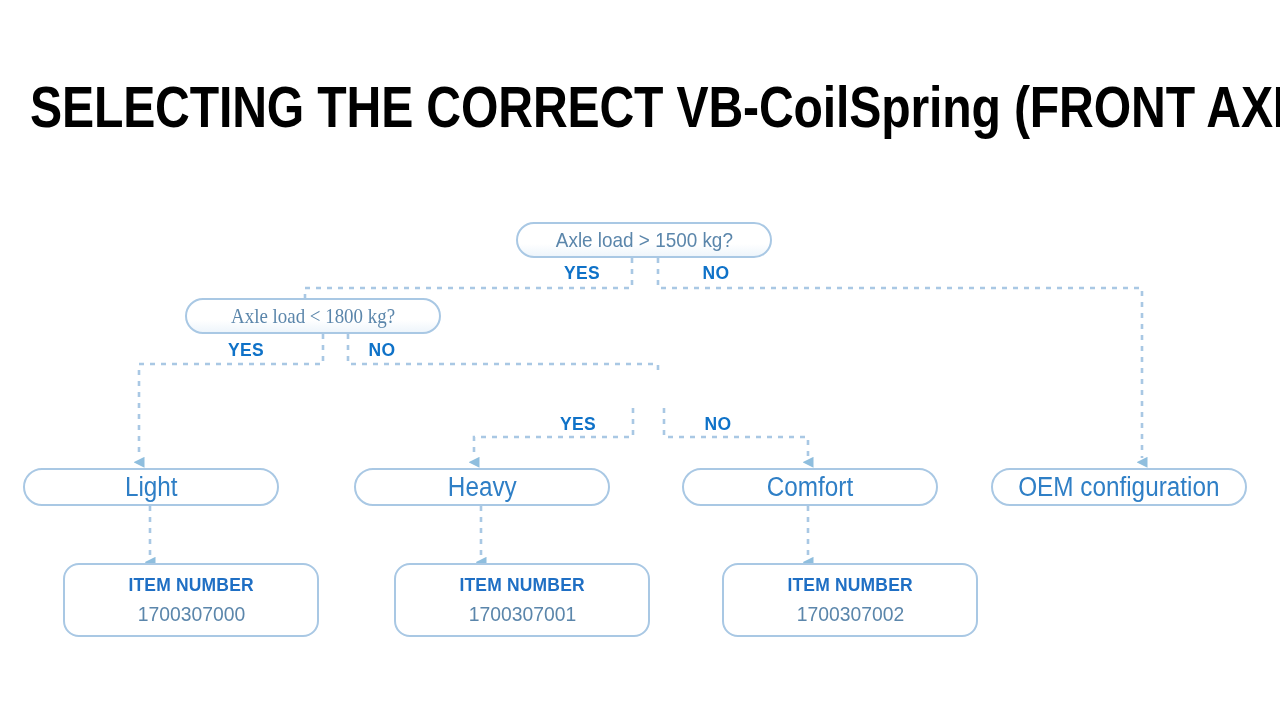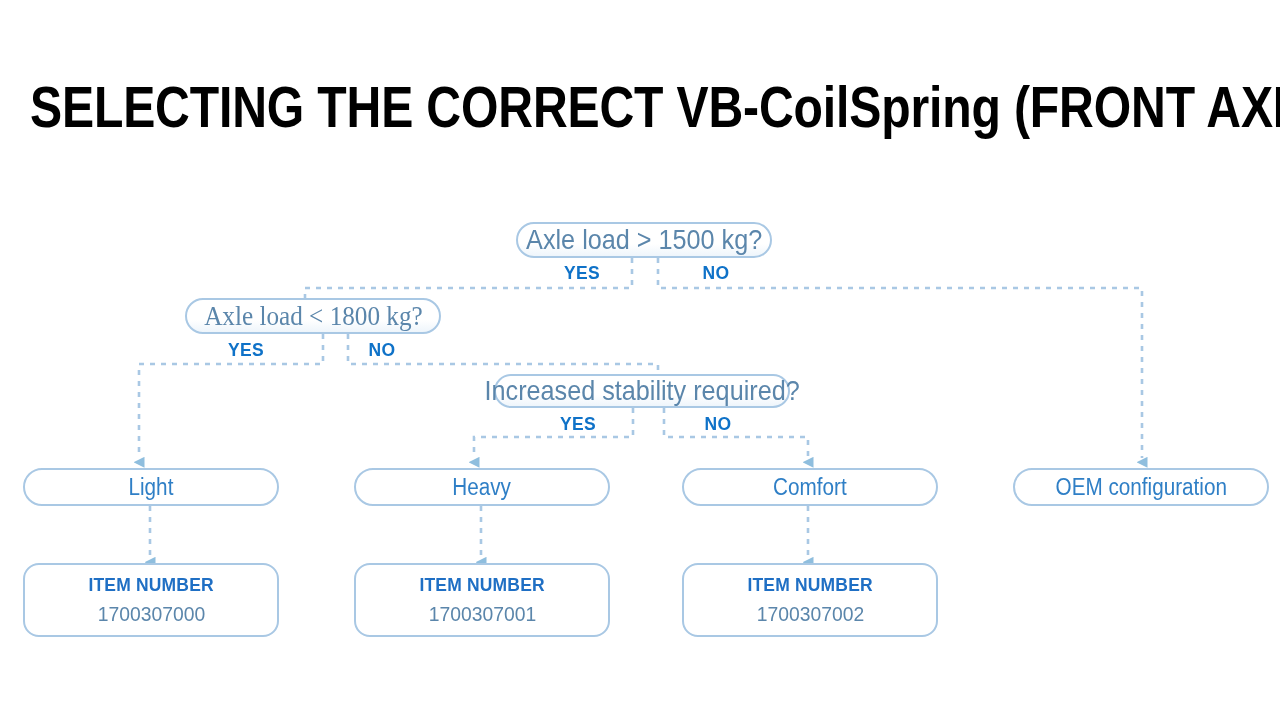--- a/index.html
+++ b/index.html
@@ -59,41 +59,42 @@
     align-items: center;
     justify-content: center;
     border: 2px solid #a9c8e4;
     background: #ffffff;
     color: #2f7fc6;
     text-align: center;
     white-space: nowrap;
   }
   .node.decision {
     border-radius: 26px;
-    font-size: 28px;
+    font-size: 21px;
     background: linear-gradient(to bottom, #ffffff 0%, #ffffff 62%, #eef5fb 100%);
     color: #5b86ab;
   }
   .node.decision .node-text {
     transform: scaleX(0.9);
     transform-origin: center;
   }
   .node.outcome {
     border-radius: 22px;
-    font-size: 23px;
+    font-size: 27px;
     color: #2f7fc6;
   }
   .node.outcome .node-text {
     transform: scaleX(0.9);
     transform-origin: center;
   }
   .node.item {
     border-radius: 16px;
     border-width: 2px;
     gap: 6px;
+    margin-left: 40px;
   }
   .item-title {
     font-size: 19px;
     font-weight: bold;
     color: #1f6fc4;
     letter-spacing: 0.2px;
     transform: scaleX(0.92);
     transform-origin: center;
   }
   .item-value {
@@ -156,39 +157,36 @@
   </div>
   <div class="branch-label" style="left:532px; top:262px; width:100px;">YES</div>
   <div class="branch-label" style="left:666px; top:262px; width:100px;">NO</div>
 
   <div class="node decision" style="left:185px; top:298px; width:256px; height:36px;font-family:Liberation Serif, serif;">
     <span class="node-text">Axle load &lt; 1800 kg?</span>
   </div>
   <div class="branch-label" style="left:196px; top:339px; width:100px;">YES</div>
   <div class="branch-label" style="left:332px; top:339px; width:100px;">NO</div>
 
-  <div class="node decision" style="left:494px; top:374px; width:296px; height:34px;">
-    <span class="node-text">Increased stability required?</span>
-  </div>
   <div class="branch-label" style="left:528px; top:413px; width:100px;">YES</div>
   <div class="branch-label" style="left:668px; top:413px; width:100px;">NO</div>
 
   <div class="node outcome" style="left:23px; top:468px; width:256px; height:38px;">
     <span class="node-text">Light</span>
   </div>
 
   <div class="node outcome" style="left:682px; top:468px; width:256px; height:38px;">
     <span class="node-text">Comfort</span>
   </div>
 
   <div class="node outcome" style="left:354px; top:468px; width:256px; height:38px;">
     <span class="node-text">Heavy</span>
   </div>
 
-  <div class="node outcome" style="left:1013px; top:468px; width:256px; height:38px;">
+  <div class="node outcome" style="left:991px; top:468px; width:256px; height:38px;">
     <span class="node-text">OEM configuration</span>
   </div>
 
   <div class="node item" style="left:23px; top:563px; width:256px; height:74px;">
     <span class="item-title">ITEM NUMBER</span>
     <span class="item-value">1700307000</span>
   </div>
 
   <div class="node item" style="left:354px; top:563px; width:256px; height:74px;">
     <span class="item-title">ITEM NUMBER</span>

